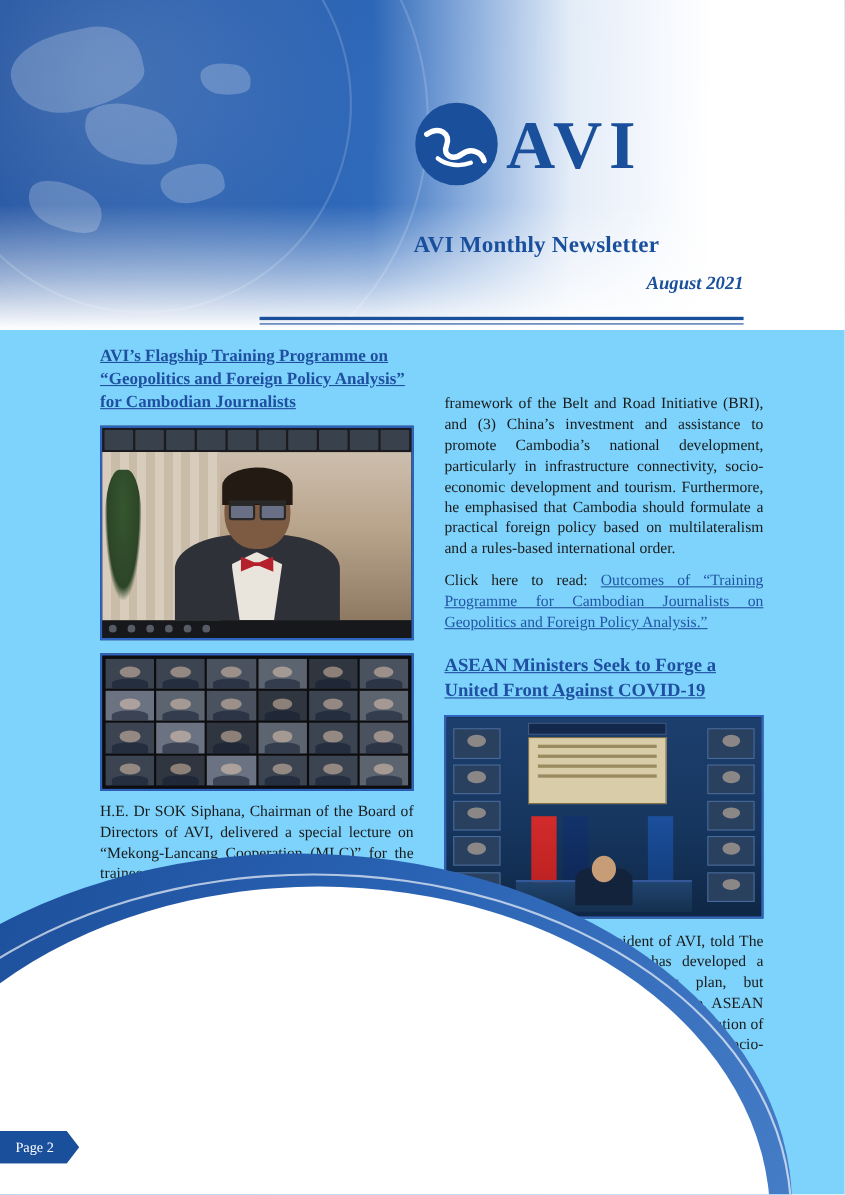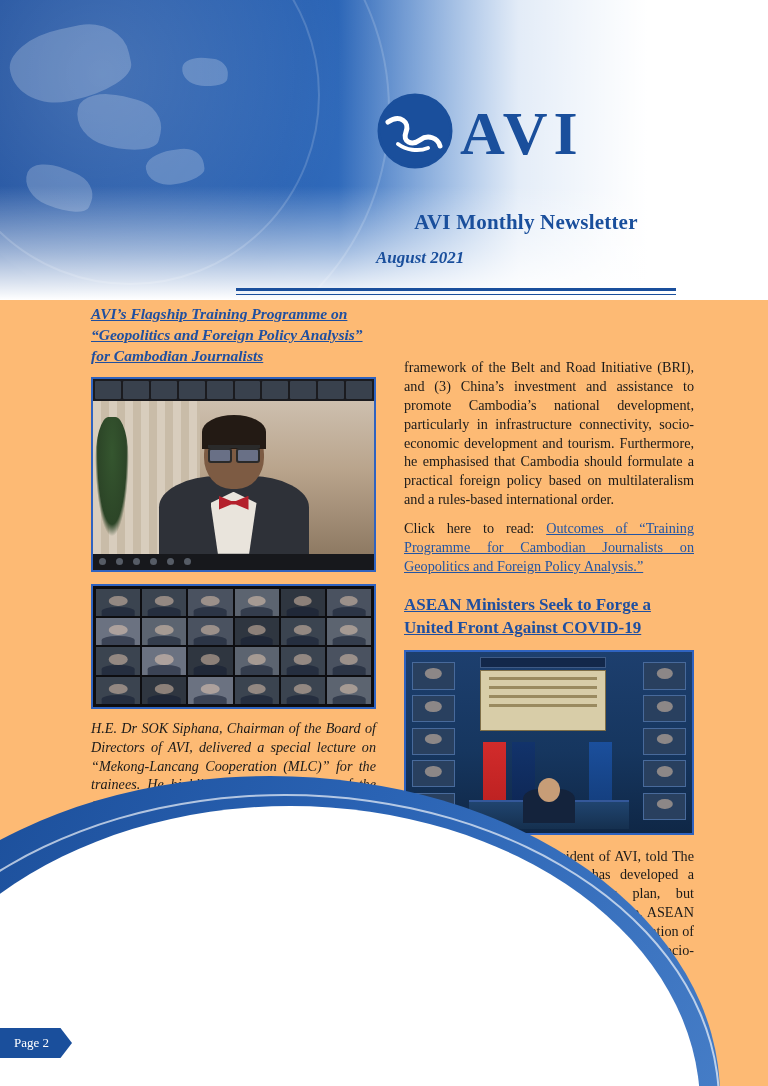--- a/index.html
+++ b/index.html
@@ -6,21 +6,21 @@
   html, body {
     margin: 0; padding: 0;
     width: 768px; height: 1086px;
     background: #ffffff;
     font-family: "Liberation Serif", serif;
   }
   .page {
     position: relative;
     width: 768px; height: 1086px;
     overflow: hidden;
-    background: #fdba74;
+    background: #7dd3fc;
   }
 
   
   .header-band {
     position: absolute;
     left: 0; top: 0;
     width: 768px; height: 300px;
     background: linear-gradient(100deg, #1d4f9e 0%, #2a63b4 38%, #3c79c9 60%, #5b93d8 78%, #ffffff 100%);
     overflow: hidden;
   }
@@ -91,32 +91,32 @@
     letter-spacing: 3.2px;
     padding: 3px 0 3px 2px;
     text-align: center;
     font-weight: 600;
   }
 
   .nl-title {
     position: absolute;
     right: 92px; top: 210px;
     width: 300px;
-    text-align: center;
+    text-align: left;
     font-family: "Liberation Serif", serif;
     font-size: 21px;
     font-weight: 700;
     color: #1a4f9c;
     letter-spacing: 0.2px;
   }
   .nl-date {
     position: absolute;
     right: 92px; top: 248px;
     width: 300px;
-    text-align: left;
+    text-align: right;
     font-family: "Liberation Serif", serif;
     font-style: italic;
     font-weight: 700;
     font-size: 17px;
     color: #1a4f9c;
   }
   .rule {
     position: absolute;
     left: 236px; top: 288px;
     width: 440px; height: 0;
@@ -125,23 +125,22 @@
   .rule2 {
     position: absolute;
     left: 236px; top: 294px;
     width: 440px; height: 0;
     border-top: 1px solid #1a4f9c;
   }
 
   
   .col-left {
     position: absolute;
-    left: 91px; top: 304px;
+    left: 91px; top: 314px;
     width: 285px;
-    font-style: italic;
   }
   .col-right {
     position: absolute;
     left: 404px; top: 330px;
     width: 290px;
     margin-top: 28px;
   }
 
   .headline {
     font-family: "Liberation Serif", serif;

